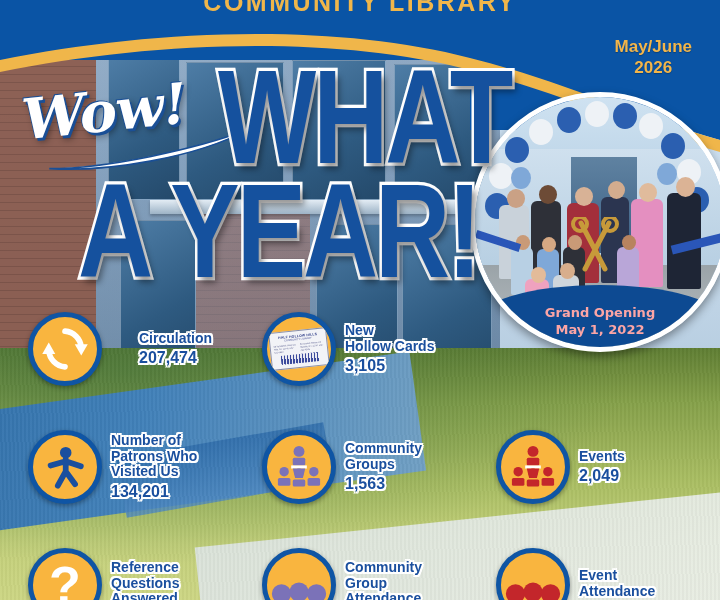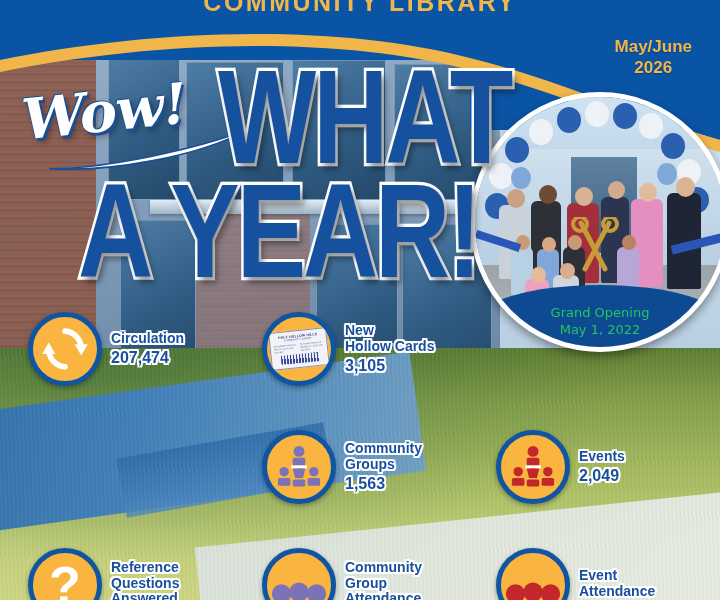--- a/index.html
+++ b/index.html
@@ -81,21 +81,21 @@
   .cp-door{position:absolute;left:96px;top:60px;width:66px;height:96px;background:linear-gradient(#5f82a1,#3d6185);}
   .balloon{position:absolute;border-radius:50%;}
   .cp-ground{position:absolute;left:0;top:168px;right:0;bottom:0;background:linear-gradient(#9aa3a8,#b9bfc2);}
   .person{position:absolute;border-radius:6px 6px 2px 2px;}
   .head{position:absolute;border-radius:50%;}
   .ribbon{position:absolute;background:#2a56b8;}
   .cp-caption{position:absolute;left:0;bottom:0;width:100%;height:62px;
     background:#0d4a92;border-radius:50% 50% 0 0 / 60% 60% 0 0;
     display:flex;flex-direction:column;align-items:center;justify-content:flex-end;
     padding-bottom:8px;box-sizing:border-box;}
-  .cp-caption span{color:#22c55e;font-size:13px;line-height:1.3;font-family:"DejaVu Sans",sans-serif;}
+  .cp-caption span{color:#fca5a5;font-size:13px;line-height:1.3;font-family:"DejaVu Sans",sans-serif;font-weight:bold;}
 
   
   .stat{position:absolute;display:flex;align-items:center;z-index:11;}
   .badge{position:relative;width:74px;height:74px;border-radius:50%;
     background:#f9b53f;border:5px solid #0f55a4;box-sizing:border-box;
     flex:0 0 auto;box-shadow:0 2px 5px rgba(0,0,0,.35);
     display:flex;align-items:center;justify-content:center;overflow:hidden;}
   .stat-text{margin-left:9px;}
   .stat-label{color:#1a4f9e;font-weight:bold;font-size:14px;line-height:1.12;
     text-shadow:-1.6px -1.6px 0 #fff,1.6px -1.6px 0 #fff,-1.6px 1.6px 0 #fff,1.6px 1.6px 0 #fff,
@@ -218,21 +218,21 @@
       <circle cx="9" cy="7" r="7" fill="none" stroke="#c79a3a" stroke-width="4"></circle>
       <circle cx="39" cy="7" r="7" fill="none" stroke="#c79a3a" stroke-width="4"></circle>
     </svg>
 
     <div class="cp-caption">
       <span>Grand Opening</span>
       <span>May 1, 2022</span>
     </div>
   </div>
 
-  <div class="stat" style="left:28px;top:312px;">
+  <div class="stat" style="left:28px;top:312px;gap:28px;">
     <div class="badge">
       <svg viewBox="0 0 64 64" width="52" height="52">
         <path d="M32,10 A22,22 0 0 1 52,30" fill="none" stroke="#fff" stroke-width="7" stroke-linecap="round"></path>
         <path d="M32,54 A22,22 0 0 1 12,34" fill="none" stroke="#fff" stroke-width="7" stroke-linecap="round"></path>
         <polygon points="52,40 44,26 60,26" fill="#fff"></polygon>
         <polygon points="12,24 20,38 4,38" fill="#fff"></polygon>
       </svg>
     </div>
     <div class="stat-text">
       <div class="stat-label">Circulation</div>
@@ -256,20 +256,34 @@
         <div class="lc-bar"></div>
       </div>
     </div>
     <div class="stat-text">
       <div class="stat-label" style="white-space:pre-line">New
 Hollow Cards</div>
       <div class="stat-value">3,105</div>
     </div>
   </div>
 
+  <div class="stat" style="left:28px;top:430px;">
+    <div class="badge">
+      <svg viewBox="0 0 64 64" width="46" height="46">
+        <circle cx="33" cy="12" r="8" fill="#1a4f9e"></circle>
+        <path d="M33,21 L33,38 M33,38 L22,58 M33,38 L46,56 M12,30 L33,24 L54,31" stroke="#1a4f9e" stroke-width="8" fill="none" stroke-linecap="round" stroke-linejoin="round"></path>
+      </svg>
+    </div>
+    <div class="stat-text">
+      <div class="stat-label" style="white-space:pre-line">Number of
+Patrons Who
+Visited Us</div>
+      <div class="stat-value">134,201</div>
+    </div>
+  </div>
 
   <div class="stat" style="left:262px;top:430px;">
     <div class="badge">
       <svg viewBox="0 0 64 64" width="50" height="50">
         <circle cx="32" cy="12" r="7" fill="#7b72b8"></circle>
         <rect x="24" y="20" width="16" height="10" rx="2" fill="#7b72b8"></rect>
         <rect x="22" y="30" width="20" height="4" fill="#fff"></rect>
         <path d="M24,34 L40,34 L37,46 L27,46 Z" fill="#7b72b8"></path>
         <circle cx="13" cy="38" r="6" fill="#7b72b8"></circle>
           <rect x="5" y="46" width="16" height="10" rx="2" fill="#7b72b8"></rect>

